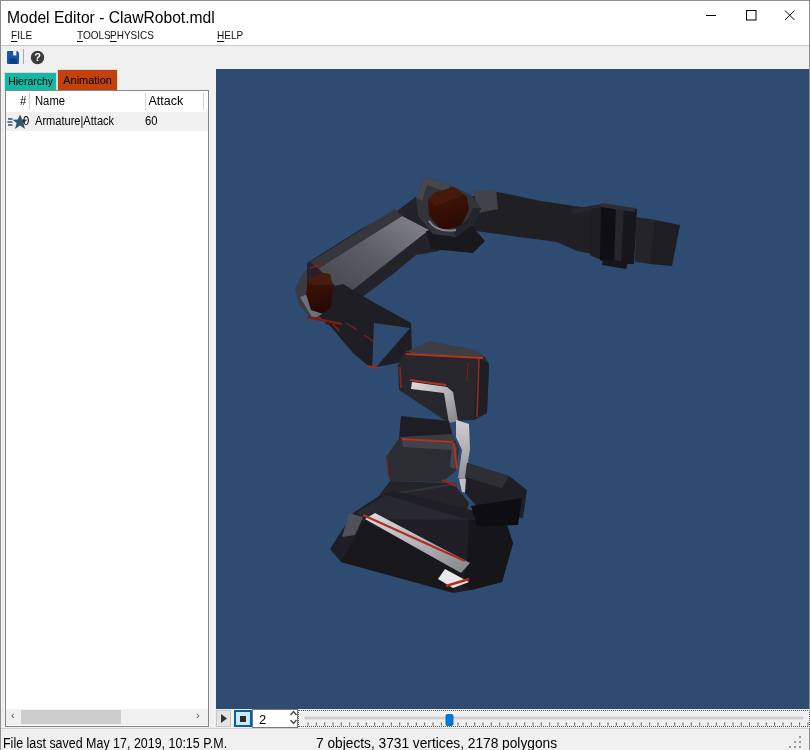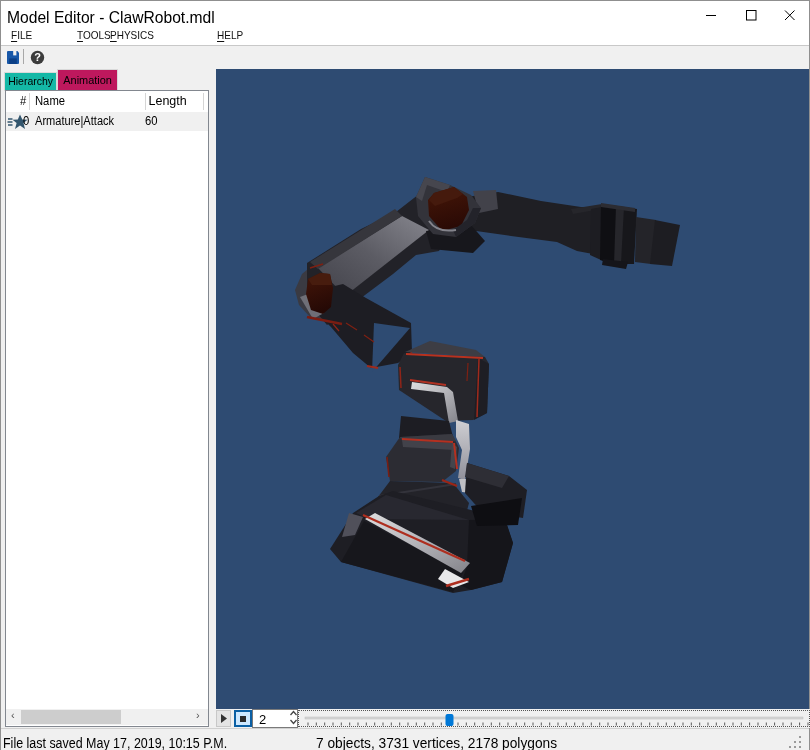--- a/index.html
+++ b/index.html
@@ -17,21 +17,21 @@
   .menu .sx{transform:scaleX(0.91);}
   .menu u{text-decoration:underline;text-underline-offset:1.5px;}
   #menuline{left:0;top:44px;width:100%;height:1px;background:#c8c8c8;}
   #toolbar{left:0;top:45px;width:100%;height:23px;background:#f0f0f0;}
   #tsep{left:22px;top:48px;width:1px;height:15px;background:#a8a8a8;}
   
   .tab{position:absolute;box-sizing:border-box;font-size:11.5px;color:#000;text-align:center;}
   .tab .sx{transform-origin:50% 50%;}
   #tab1{left:3px;top:71px;width:53px;height:19px;background:#14b8a6;border:1px solid #d9d9d9;
         line-height:17px;}
-  #tab2{left:56px;top:68px;width:61px;height:22px;background:#be185d;
+  #tab2{left:56px;top:68px;width:61px;height:22px;background:#c2410c;
         border:1px solid #d9d9d9;border-bottom:none;line-height:20px;}
   
   #panel{left:4px;top:89px;width:204px;height:637px;background:#ffffff;
          border:1px solid #82878f;box-sizing:border-box;}
   #phead{left:0;top:0;width:100%;height:21px;background:#ffffff;border-bottom:1px solid #d5d5d5;}
   .hsep{position:absolute;top:2px;width:1px;height:17px;background:#d5d5d5;}
   .htxt{position:absolute;top:3px;font-size:12.5px;color:#000;}
   .htxt .sx{transform:scaleX(0.9);}
   #prow{left:0;top:21px;width:100%;height:19px;background:#f0f0f0;}
   .rtxt{position:absolute;top:2px;font-size:12.5px;color:#000;}
@@ -89,21 +89,21 @@
   <div class="abs" id="tsep"></div>
   <div class="tab" id="tab1"><span class="sx" style="transform:scaleX(0.91);">Hierarchy</span></div>
   <div class="tab" id="tab2"><span class="sx" style="transform:scaleX(0.95);">Animation</span></div>
   <div class="abs" id="panel">
     <div class="abs" id="phead">
       <div class="hsep" style="left:23px;"></div>
       <div class="hsep" style="left:139px;"></div>
       <div class="hsep" style="left:197px;"></div>
       <div class="htxt" style="left:14px;"><span class="sx">#</span></div>
       <div class="htxt" style="left:29px;"><span class="sx">Name</span></div>
-      <div class="htxt" style="left:142.5px;"><span class="sx" style="transform:scaleX(1);">Length</span></div>
+      <div class="htxt" style="left:142.5px;"><span class="sx" style="transform:scaleX(1);">Attack</span></div>
     </div>
     <div class="abs" id="prow">
       <svg class="abs" style="left:1px;top:2px;" width="21" height="16" viewBox="0 0 21 16">
         <path d="M1 5 h4.5 M0.5 8 h5 M1 11 h4.5" stroke="#33566e" stroke-width="1.7"></path>
         <path d="M13 0.5 L15.3 5.4 L20.5 5.8 L16.5 9 L18 15 L13 11.4 L8 15 L9.6 9 L5.5 5.8 L10.8 5.4 Z" fill="#33566e"></path>
       </svg>
       <div class="rtxt" style="left:16.5px;"><span class="sx">0</span></div>
       <div class="rtxt" style="left:29px;"><span class="sx" style="transform:scaleX(0.885);">Armature|Attack</span></div>
       <div class="rtxt" style="left:138.5px;"><span class="sx">60</span></div>
     </div>

